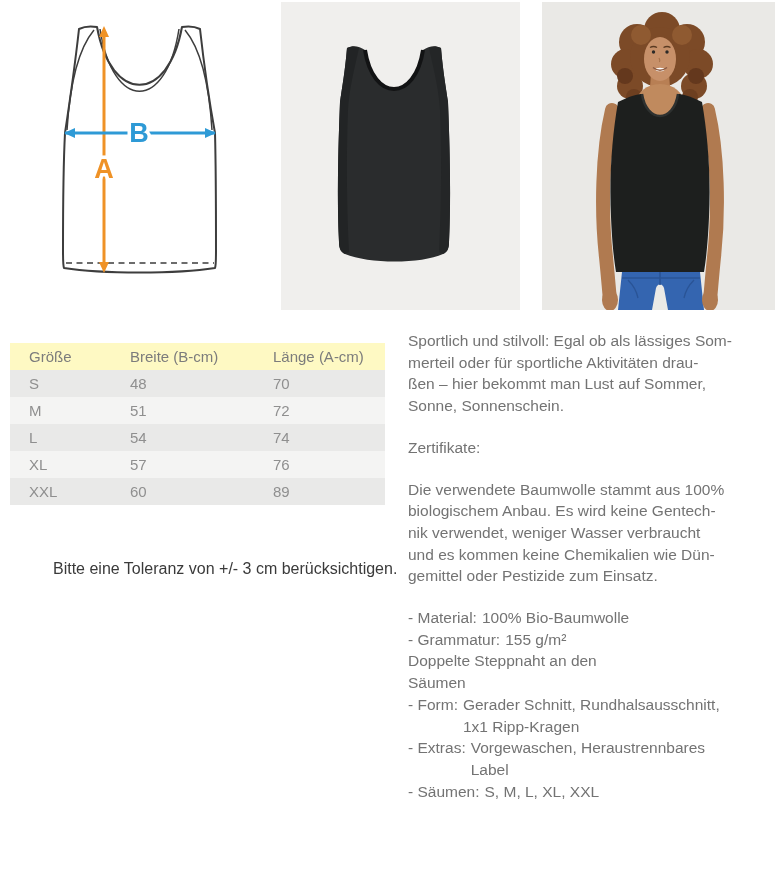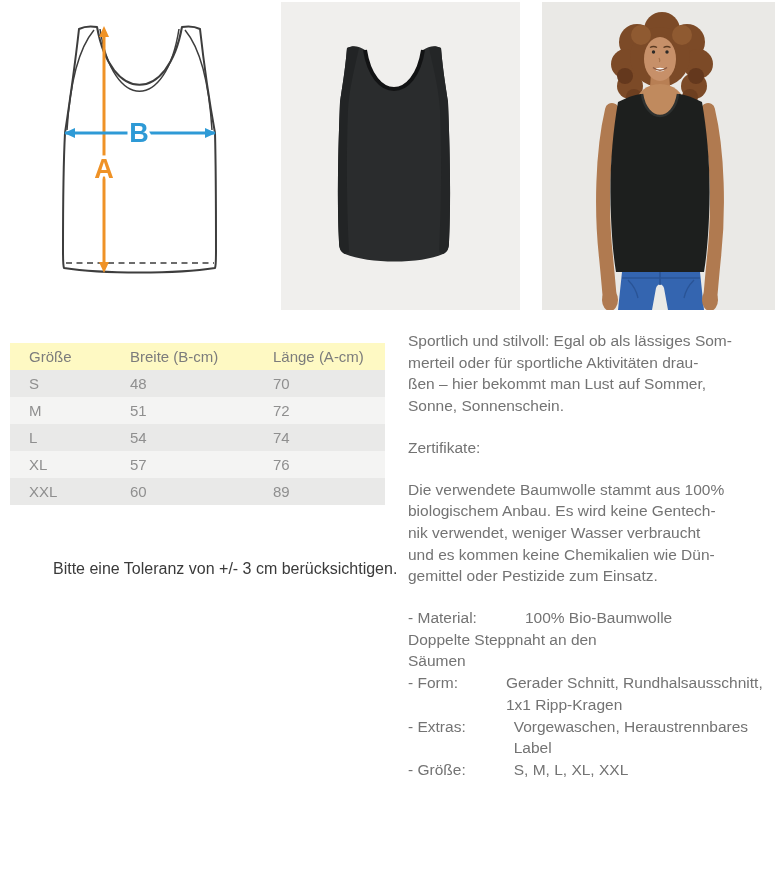--- a/index.html
+++ b/index.html
@@ -24,21 +24,21 @@
   #size-table tbody tr:nth-child(odd){background:#e9e9e8;}
   #size-table tbody tr:nth-child(even){background:#f4f4f3;}
   
   #tolerance{left:19px;top:560px;font-size:16px;color:#3a3a3a;margin-left:34px;}
   
   #rightcol{left:408px;top:330px;width:370px;font-size:15.5px;line-height:21.7px;color:#737373;}
   #rightcol p{margin:0 0 20px 0;white-space:pre-line;}
   .hang{display:flex;margin:0 0 20px 0;flex-direction:column;}
   .hang-label{flex:none;margin-right:5px;}
   .hang-value{white-space:pre-line;}
-  .feat{display:flex;gap:43px;}
+  .feat{display:flex;}
   .feat-label{flex:none;margin-right:5px;}
   .feat-value{white-space:pre-line;}
 </style>
 </head>
 <body>
 
 <div class="abs" id="diagram-box">
   <svg width="165" height="260" viewBox="0 0 165 260">
 
     <path d="M 22,9 C 28,6 34,6 40,7 C 54,84 111,84 125,7 C 131,6 137,6 143,9
@@ -193,31 +193,35 @@
 biologischem Anbau. Es wird keine Gentech-
 nik verwendet, weniger Wasser verbraucht
 und es kommen keine Chemikalien wie Dün-
 gemittel oder Pestizide zum Einsatz.</p>
   <div id="features">
       <div class="feat">
         <span class="feat-label">- Material:</span>
         <span class="feat-value">100% Bio-Baumwolle</span>
       </div>
       <div class="feat">
+        <span class="feat-label">- Grammatur:</span>
+        <span class="feat-value">155 g/m²</span>
+      </div>
+      <div class="feat">
         <span class="feat-value">Doppelte Steppnaht an den
 Säumen</span>
       </div>
       <div class="feat">
         <span class="feat-label">- Form:</span>
         <span class="feat-value">Gerader Schnitt, Rundhalsausschnitt,
 1x1 Ripp-Kragen</span>
       </div>
       <div class="feat">
         <span class="feat-label">- Extras:</span>
         <span class="feat-value">Vorgewaschen, Heraustrennbares
 Label</span>
       </div>
       <div class="feat">
-        <span class="feat-label">- Größe:</span>
+        <span class="feat-label">- Säumen:</span>
         <span class="feat-value">S, M, L, XL, XXL</span>
       </div>
     </div>
 </div>
 
 </body></html>

